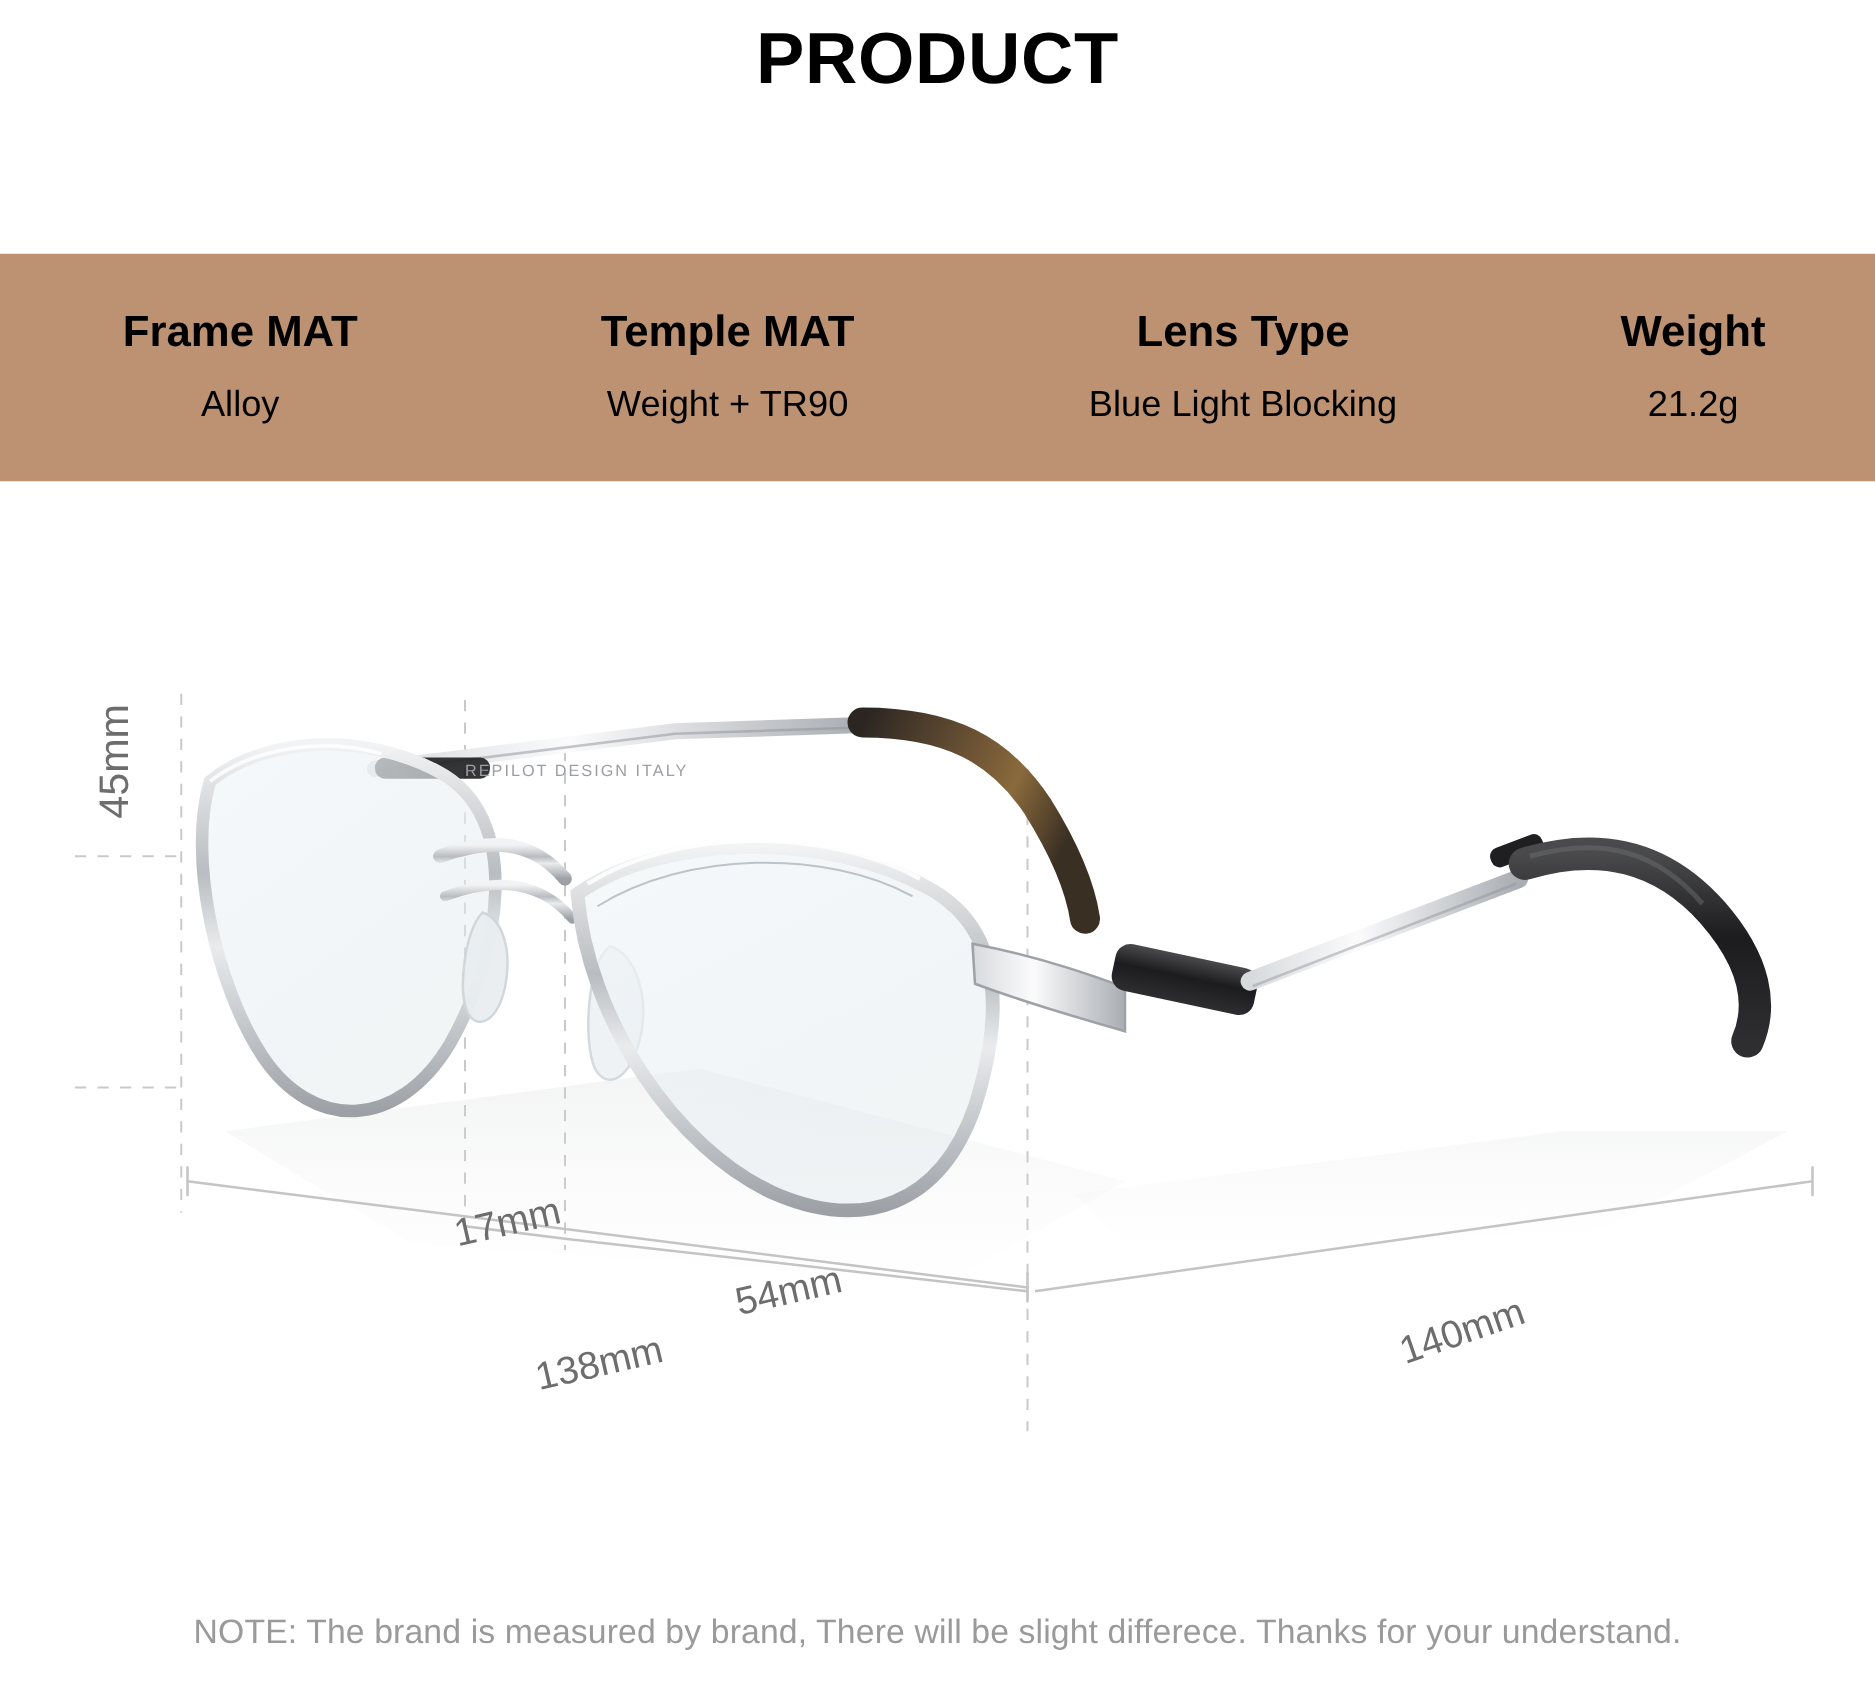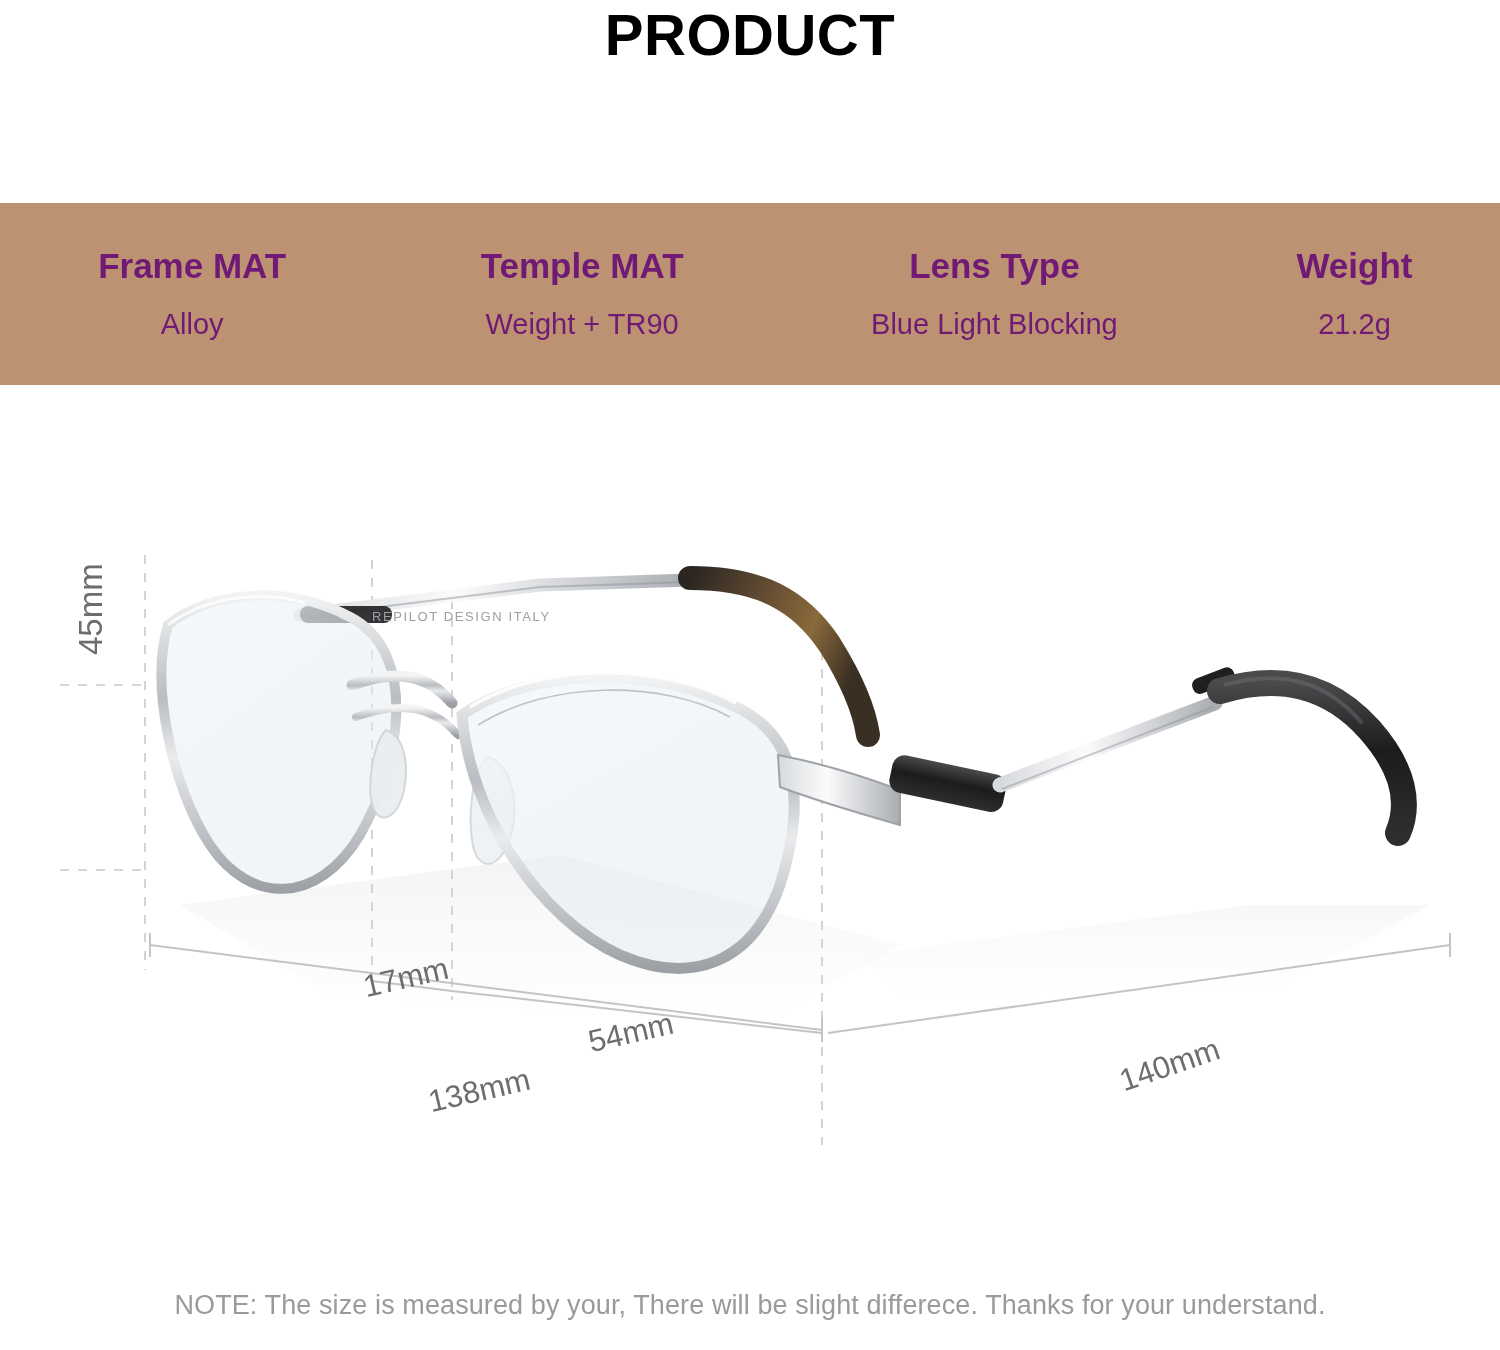--- a/index.html
+++ b/index.html
@@ -12,21 +12,21 @@
     height: 1350px;
     position: relative;
     font-family: "Liberation Sans", sans-serif;
     color: #111111;
     overflow: hidden;
   }
 
   
   .title-block {
     text-align: center;
-    padding-top: 2px;
+    padding-top: 14px;
   }
   .title-line {
     font-size: 58px;
     font-weight: bold;
     letter-spacing: 0.5px;
     line-height: 66px;
     color: #000000;
   }
 
   
@@ -36,21 +36,21 @@
     top: 203px;
     width: 1500px;
     height: 182px;
     background: #bd9272;
     display: flex;
     align-items: center;
   }
   .spec-col {
     flex: 1 1 0;
     text-align: center;
-    color: #701a75;
+    color: #000000;
   }
   .spec-col.c1 { flex: 1.03 0 0; }
   .spec-col.c2 { flex: 1.06 0 0; }
   .spec-col.c3 { flex: 1.15 0 0; }
   .spec-col.c4 { flex: 0.78 0 0; }
   .spec-label {
     font-size: 35px;
     font-weight: bold;
     line-height: 44px;
     margin-bottom: 16px;
@@ -261,13 +261,13 @@
     </g>
   </svg>
 
   <div class="dim dim-45">45mm</div>
   <div class="dim dim-17">17mm</div>
   <div class="dim dim-54">54mm</div>
   <div class="dim dim-138">138mm</div>
   <div class="dim dim-140">140mm</div>
 </div>
 
-<div class="note">NOTE: The size is measured by your, There will be slight differece. Thanks for your understand.</div>
+<div class="note">NOTE: The brand is measured by brand, There will be slight differece. Thanks for your understand.</div>
 
 </body></html>

